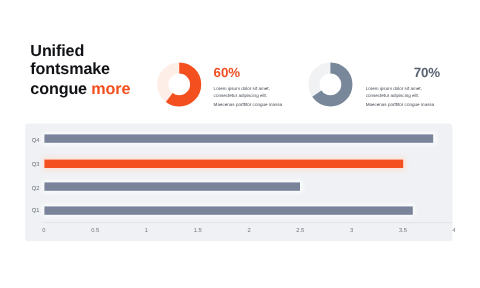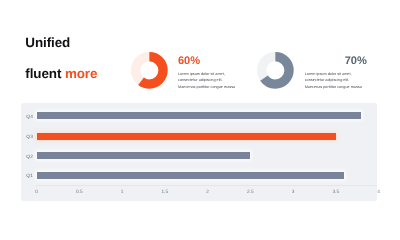--- a/index.html
+++ b/index.html
@@ -22,22 +22,22 @@
   .xlab{position:absolute;font-size:4.75px;color:#70767f;text-align:center;}
   .axisline{position:absolute;background:#e4e6ea;height:0.8px;}
 </style>
 </head>
 <body>
 
 <div class="slide">
 
   <div class="headline">
     <span>Unified</span><br>
-    <br>
-    <span>fluent </span><span class="hl-accent">more</span><br>
+    <span>fontsmake</span><br>
+    <span>congue </span><span class="hl-accent">more</span><br>
   </div>
 
   <div id="stats">
       <div>
         <svg class="donut" width="38.7" height="38.7" style="left:130px;top:50.85px;" viewBox="0 0 38.7 38.7">
           <circle cx="19.35" cy="19.35" r="13.700000000000001" fill="none" stroke="#fdeee8" stroke-width="9.3"></circle>
           <circle cx="19.35" cy="19.35" r="13.700000000000001" fill="none" stroke="#f4501f" stroke-width="9.3" stroke-dasharray="51.6477832250162 86.07963870836033" transform="rotate(-90 19.35 19.35)"></circle>
         </svg>
         <div class="stat-pct" style="left:178px;top:54.6px;color:#ef5025;">60%</div>
         <div class="stat-body" style="left:178px;top:70.7px;">

